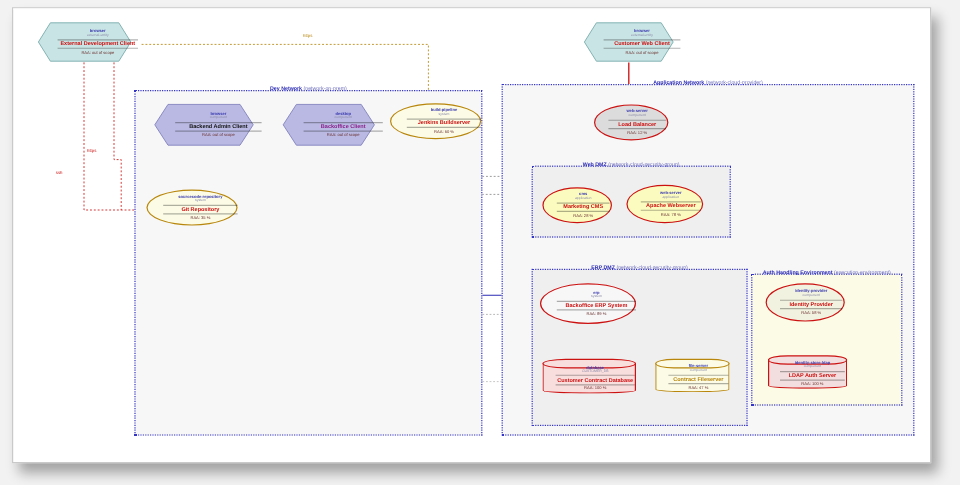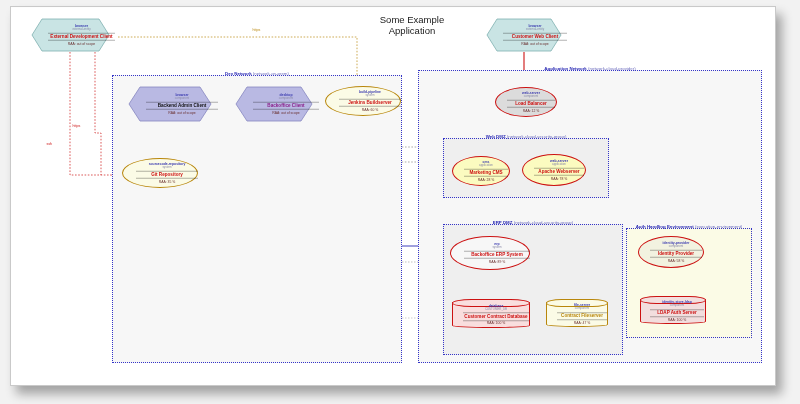--- a/index.html
+++ b/index.html
@@ -78,24 +78,20 @@
           background:#ffffff;padding:0 0.5px;}
 </style>
 </head>
 <body>
 
 <div id="canvas">
   <div id="sheet"></div>
 
   <div id="diag">
 
-    <div id="title">
-      <div>Some Example</div>
-      <div>Application</div>
-    </div>
 
     <svg id="links">
       <defs>
         <marker id="ar-red" markerWidth="5" markerHeight="5" refX="4.2" refY="2" orient="auto">
           <path d="M0,0 L4.4,2 L0,4 z" fill="#cc1111"></path>
         </marker>
         <marker id="ar-amber" markerWidth="5" markerHeight="5" refX="4.2" refY="2" orient="auto">
           <path d="M0,0 L4.4,2 L0,4 z" fill="#b8860b"></path>
         </marker>
         <marker id="ar-gray" markerWidth="5" markerHeight="5" refX="4.2" refY="2" orient="auto">

